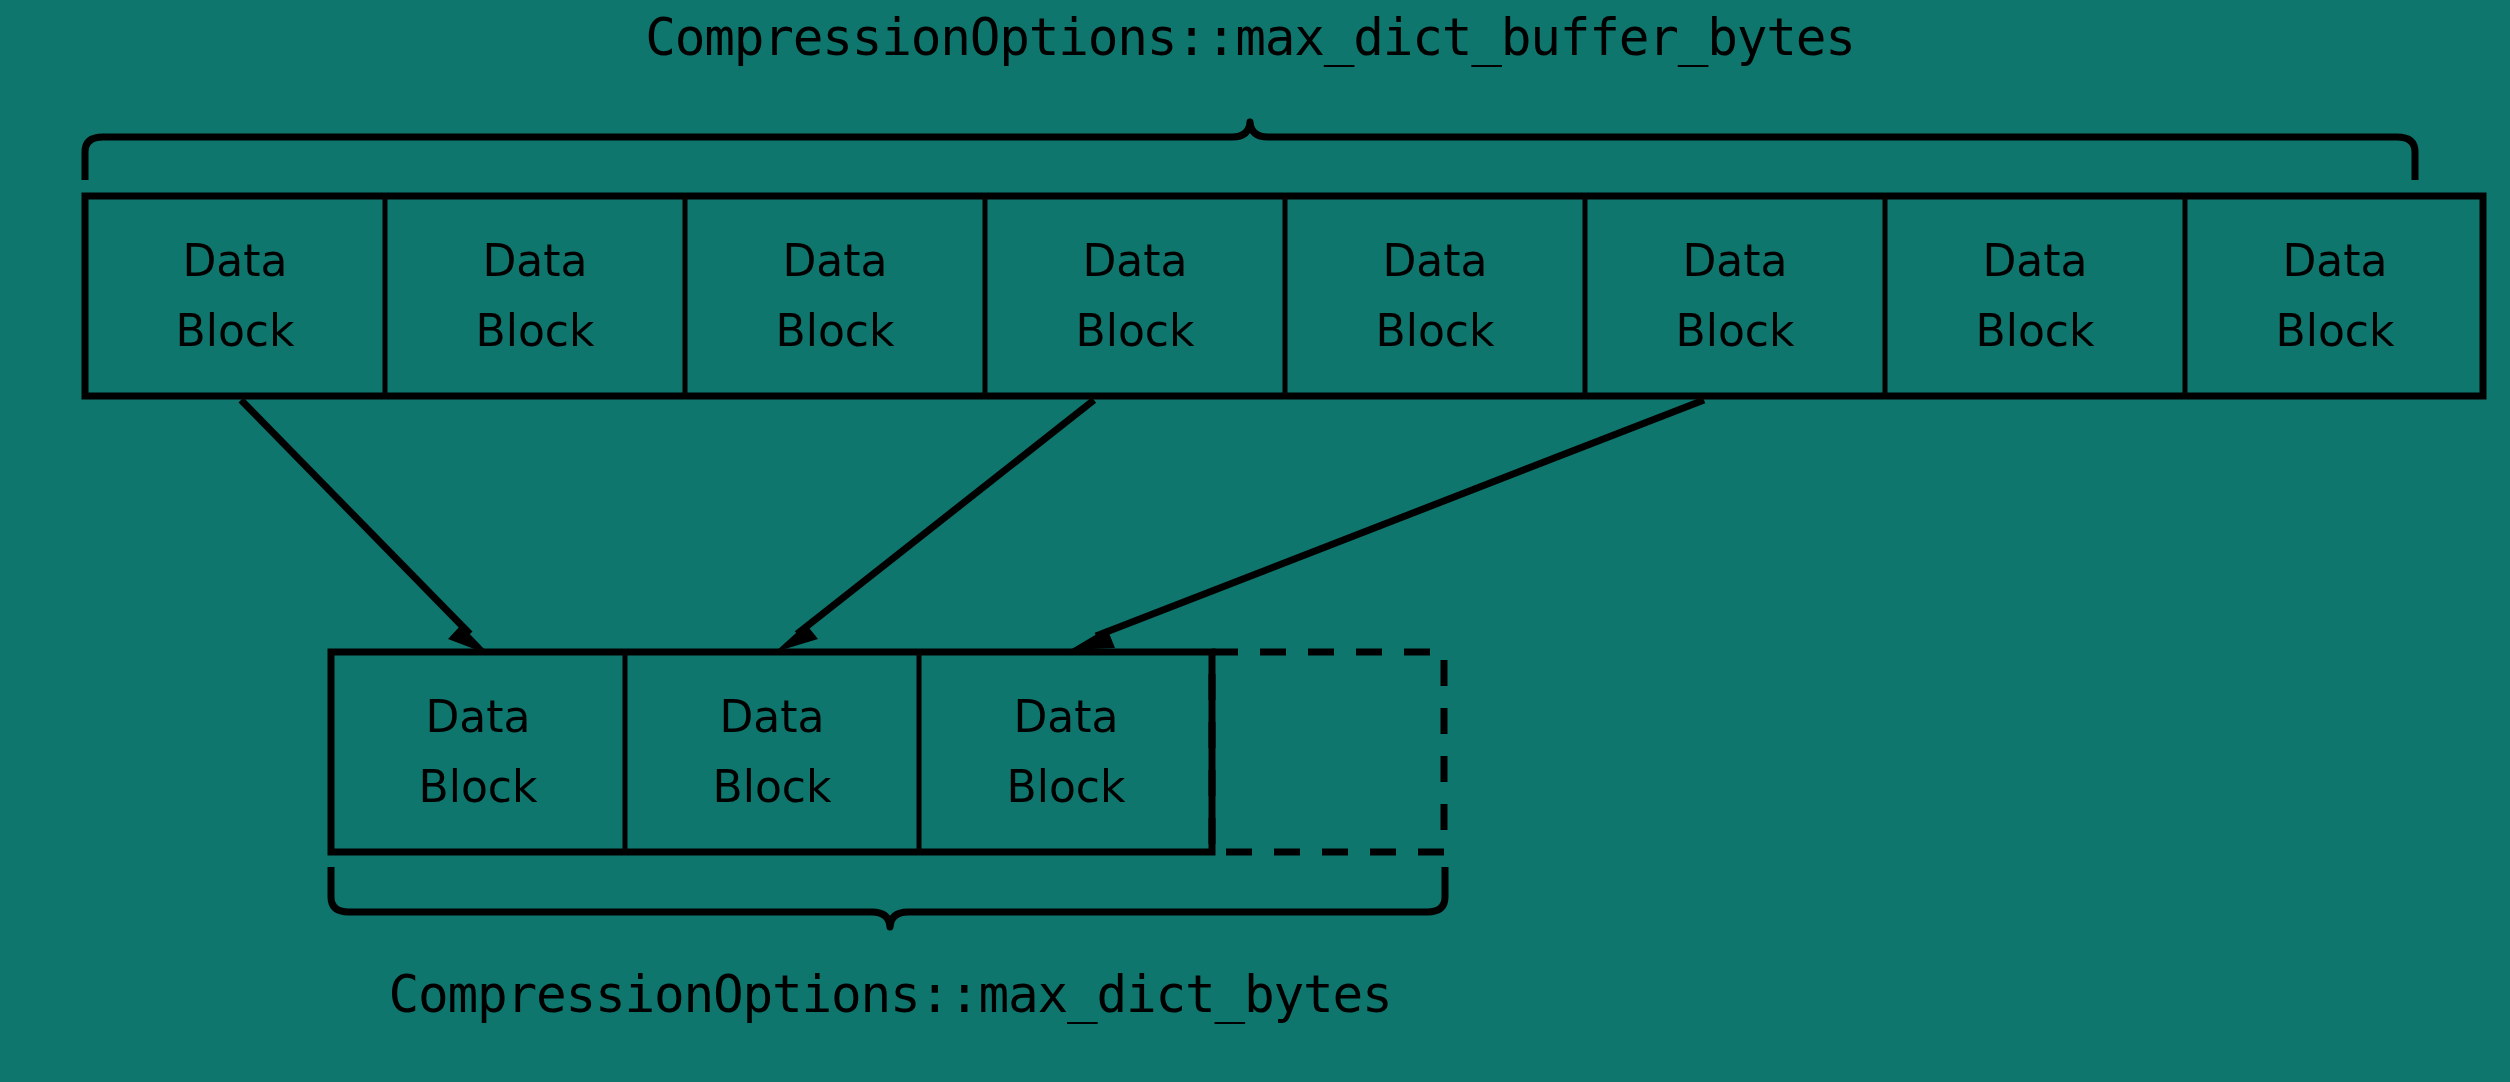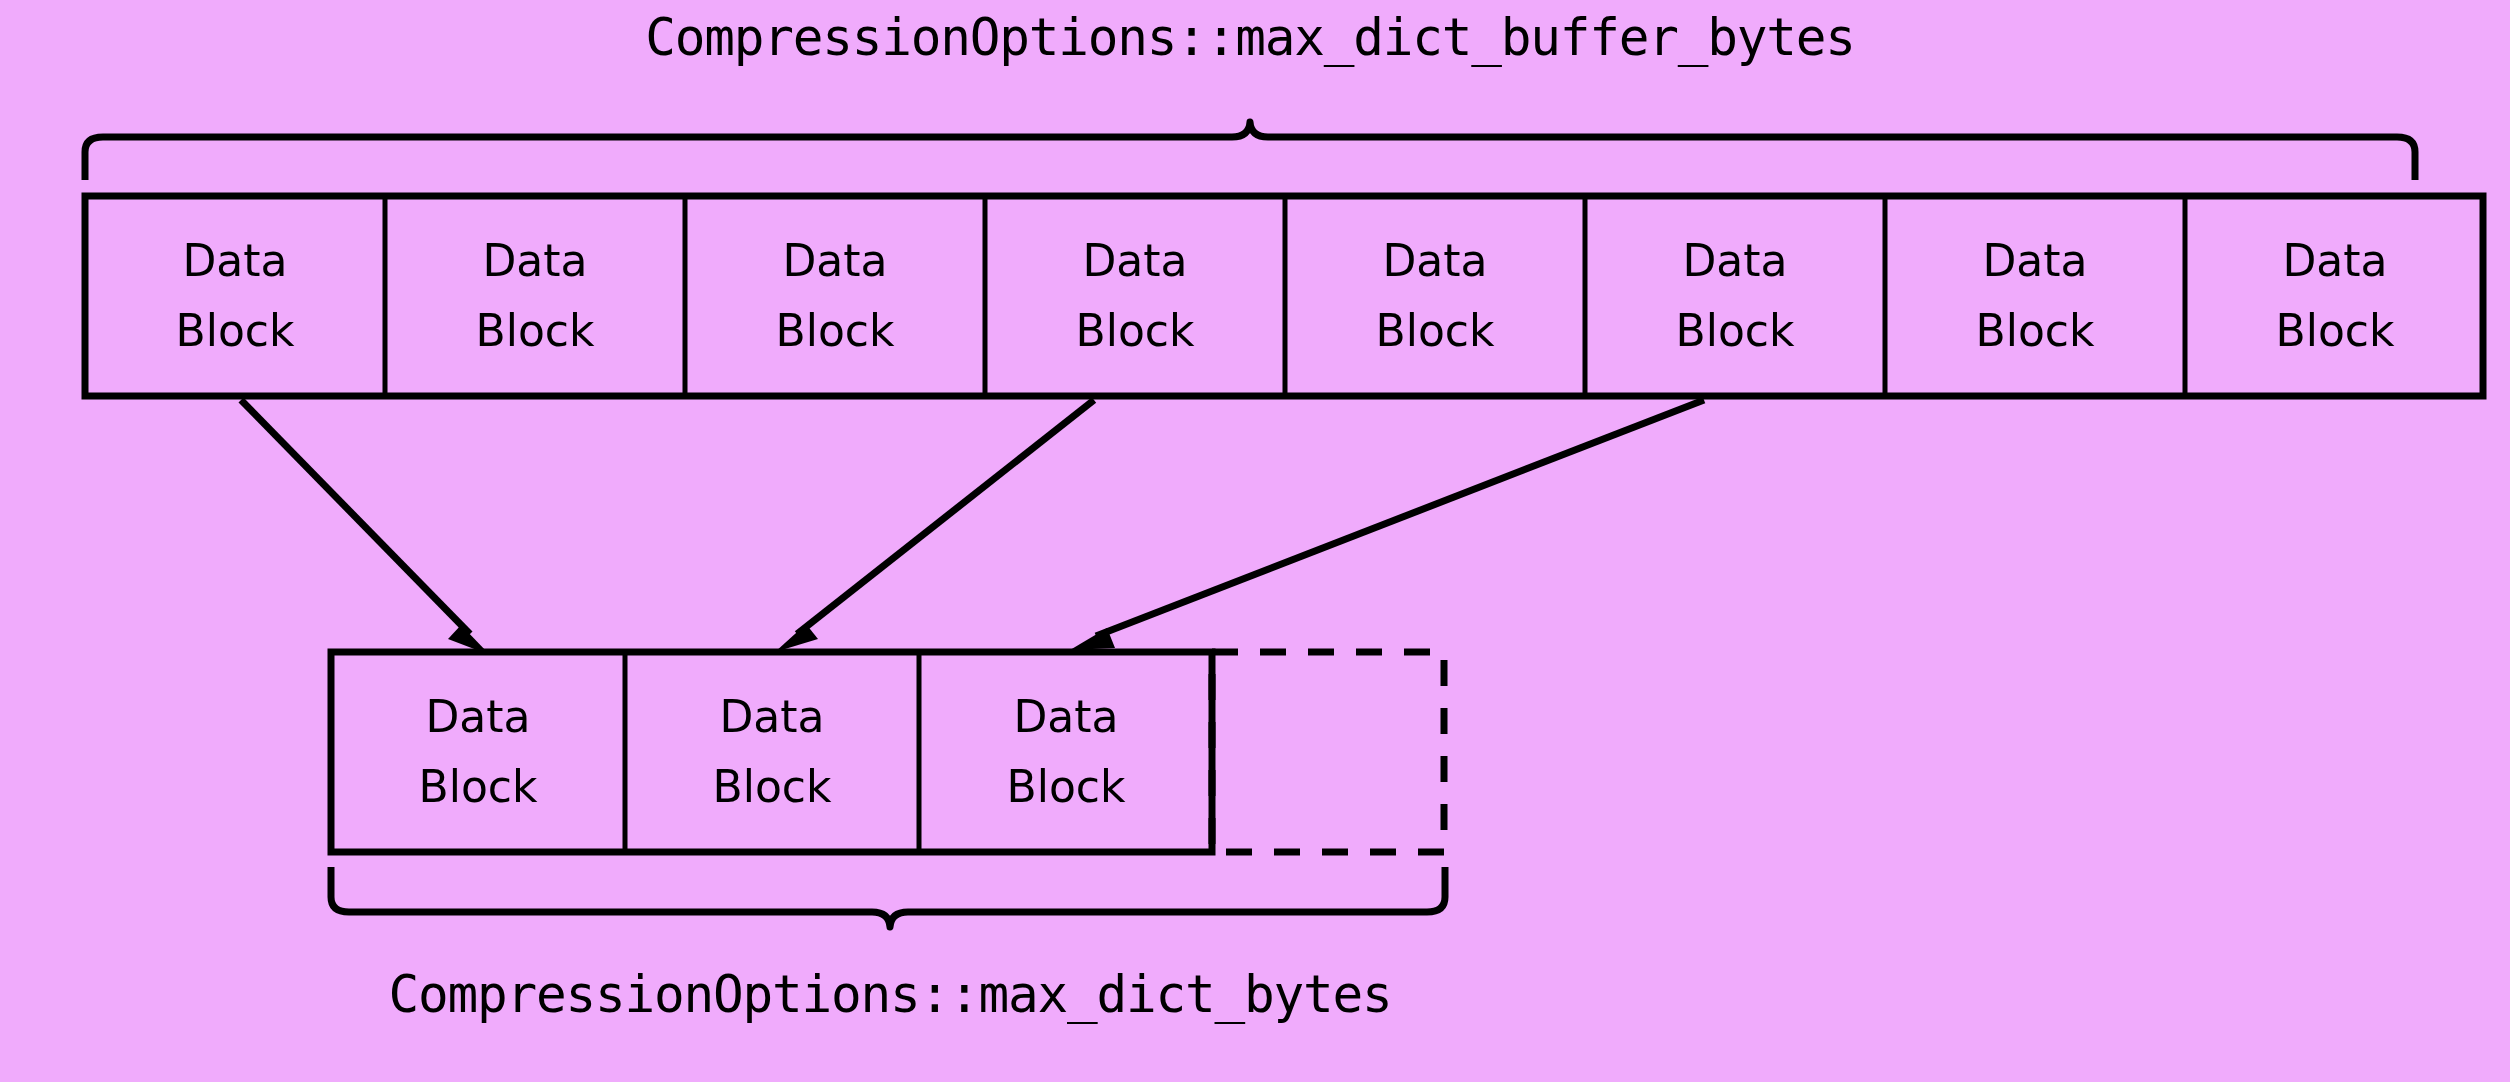--- a/index.html
+++ b/index.html
@@ -10,21 +10,21 @@
   body {
     width: 2510px;
     height: 1082px;
     font-family: "DejaVu Sans", sans-serif;
     overflow: hidden;
   }
   #diagram-root {
     position: relative;
     width: 2510px;
     height: 1082px;
-    background: #f0abfc;
+    background: #0f766e;
   }
   #diagram-svg {
     position: absolute;
     left: 0;
     top: 0;
     width: 2510px;
     height: 1082px;
     display: block;
   }
   .blk-line {

